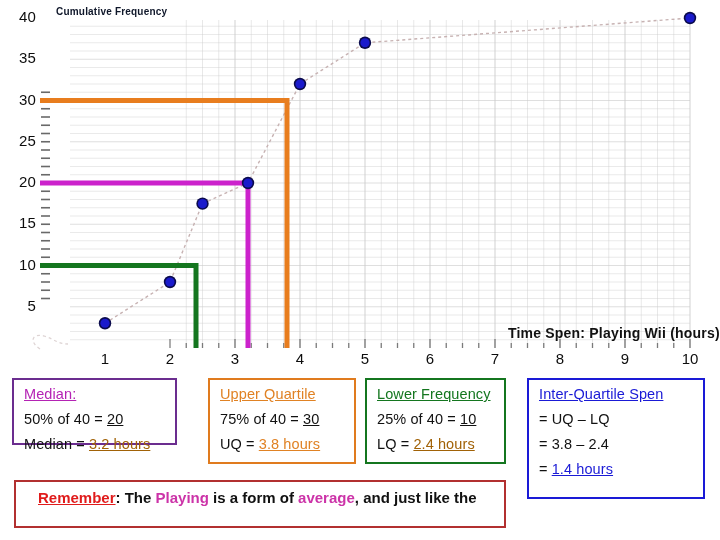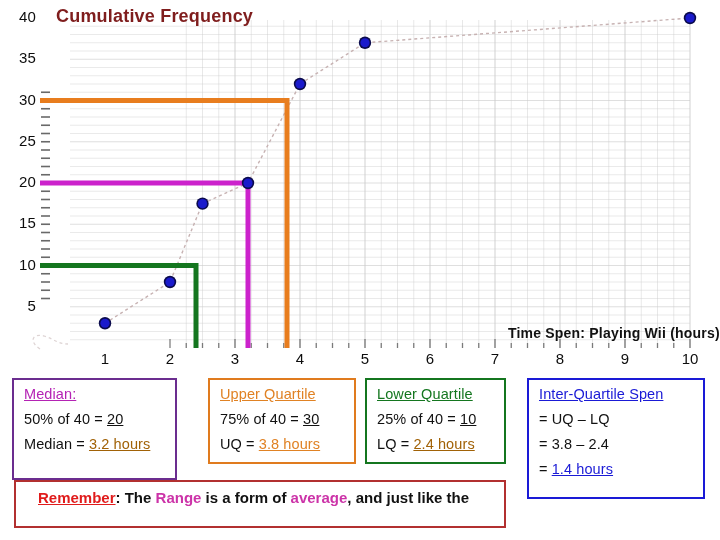--- a/index.html
+++ b/index.html
@@ -16,22 +16,22 @@
 
   .ylab{
     position:absolute;font-size:15px;color:#0d0d0d;
     text-align:right;width:34px;letter-spacing:.2px;
   }
   .xlab{
     position:absolute;font-size:15px;color:#0d0d0d;
     text-align:center;width:30px;top:350px;
   }
   #yaxis-title{
-    position:absolute;left:56px;top:6px;font-size:18px;
-    font-weight:bold;color:#7f1d1d;white-space:nowrap;letter-spacing:.2px;
+    position:absolute;left:56px;top:6px;font-size:10px;
+    font-weight:bold;color:#0f172a;white-space:nowrap;letter-spacing:.2px;
   }
   #xaxis-title{
     position:absolute;left:508px;top:325px;font-size:14px;
     font-weight:bold;color:#111;white-space:nowrap;letter-spacing:.2px;
   }
 
   
   #boxrow{position:absolute;left:0;top:376px;width:720px;height:164px;}
   .qbox{
     position:absolute;background:#fff;box-sizing:border-box;
@@ -40,21 +40,21 @@
   .qbox .hdr{
     font-size:14.5px;text-decoration:underline;margin-bottom:9px;
     white-space:nowrap;letter-spacing:.1px;
   }
   .qbox .ln{
     font-size:14.5px;color:#111;margin-bottom:9px;white-space:nowrap;
     letter-spacing:.1px;
   }
   .u{text-decoration:underline;}
 
-  #box-median{left:12px;top:2px;width:165px;height:102px;border:2.5px solid #6b2d8f;padding-left:10px;}
+  #box-median{left:12px;top:2px;width:165px;height:67px;border:2.5px solid #6b2d8f;padding-left:10px;}
   #box-median .hdr{color:#b423b4;}
   #box-median .val{color:#a16207;}
 
   #box-uq{left:208px;top:2px;width:148px;height:86px;border:2.5px solid #e07b1e;}
   #box-uq .hdr{color:#e08224;}
   #box-uq .val{color:#e08224;}
 
   #box-lq{left:365px;top:2px;width:141px;height:86px;border:2.5px solid #14761f;}
   #box-lq .hdr{color:#14761f;}
   #box-lq .val{color:#a16207;}
@@ -289,30 +289,30 @@
       <div class="ln"><span>Median = </span><span class="u val">3.2 hours</span></div>
     </div>
 
     <div class="qbox" id="box-uq">
       <div class="hdr">Upper Quartile</div>
       <div class="ln"><span>75% of 40 = </span><span class="u">30</span></div>
       <div class="ln"><span>UQ = </span><span class="u val">3.8 hours</span></div>
     </div>
 
     <div class="qbox" id="box-lq">
-      <div class="hdr">Lower Quartile</div>
+      <div class="hdr">Lower Frequency</div>
       <div class="ln"><span>25% of 40 = </span><span class="u">10</span></div>
       <div class="ln"><span>LQ = </span><span class="u val">2.4 hours</span></div>
     </div>
 
     <div class="qbox" id="box-iqr">
       <div class="hdr">Inter-Quartile Spen</div>
       <div class="ln">= UQ – LQ</div>
       <div class="ln">= 3.8 – 2.4</div>
       <div class="ln"><span>= </span><span class="u val">1.4 hours</span></div>
     </div>
 
     <div id="remember">
-      <div class="rline"><span class="c-red">Remember</span><span>: The </span><span class="c-mag">Range</span><span> is a form of </span><span class="c-mag">average</span><span>, and just like the</span></div>
+      <div class="rline"><span class="c-red">Remember</span><span>: The </span><span class="c-mag">Playing</span><span> is a form of </span><span class="c-mag">average</span><span>, and just like the</span></div>
     </div>
 
   </div>
 </div>
 
 </body></html>

